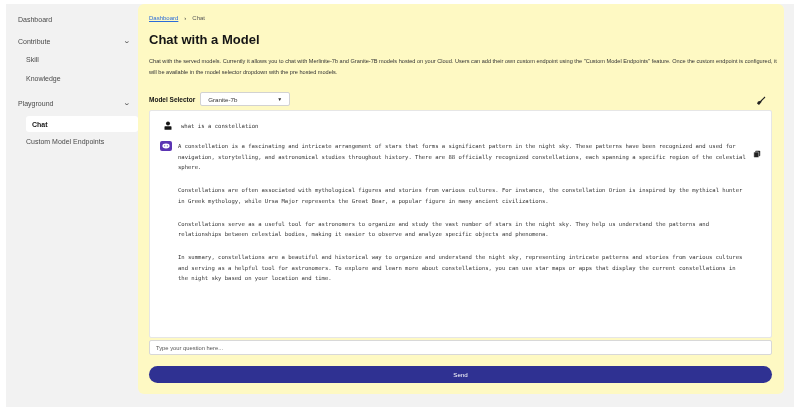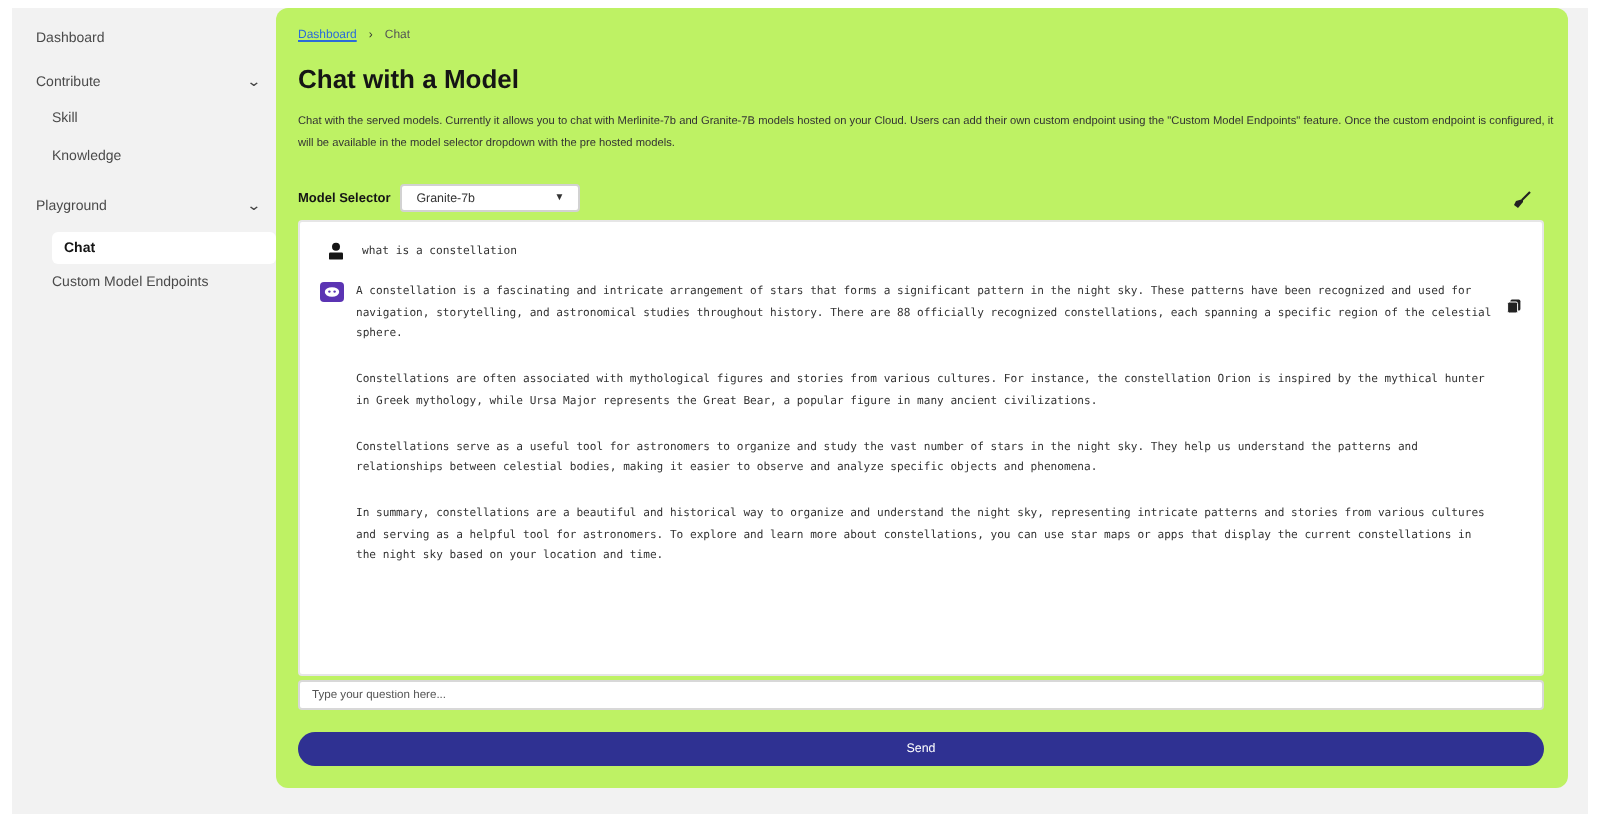--- a/index.html
+++ b/index.html
@@ -22,21 +22,21 @@
   .nav-item .chev { font-size: 7px; color: #444; transform: scaleX(1.3); }
   .nav-item.active {
     left: 20px; width: 112px; height: 16px; padding-left: 6px;
     background: #ffffff; border-radius: 3px; color: #151515; font-weight: bold;
     justify-content: flex-start;
   }
 
   
   .main {
     position: absolute; left: 138px; top: 4px; width: 646px; height: 390px;
-    background: #bef264; border-radius: 6px;
+    background: #fef9c3; border-radius: 6px;
   }
   .breadcrumb { position: absolute; left: 11px; top: 11px; font-size: 6px; color: #555; display: flex; gap: 6px; align-items: center; }
   .breadcrumb .link { color: #2b6cd9; text-decoration: underline; cursor: pointer; }
   .breadcrumb .sep { font-size: 6px; color: #333; }
   .page-title { position: absolute; left: 11px; top: 28px; font-size: 13px; font-weight: bold; color: #151515; }
   .description {
     position: absolute; left: 11px; top: 52px; width: 630px;
     font-size: 5.6px; line-height: 10.5px; color: #333;
   }
 

